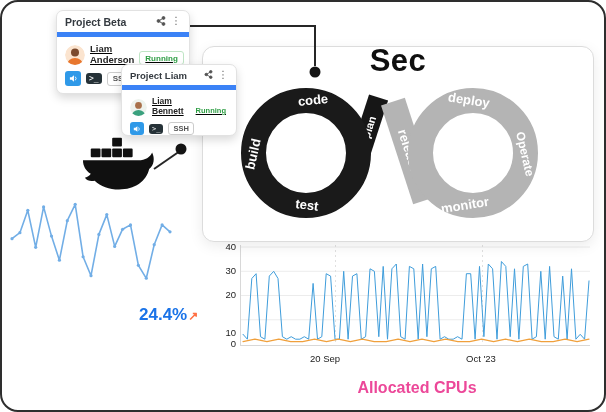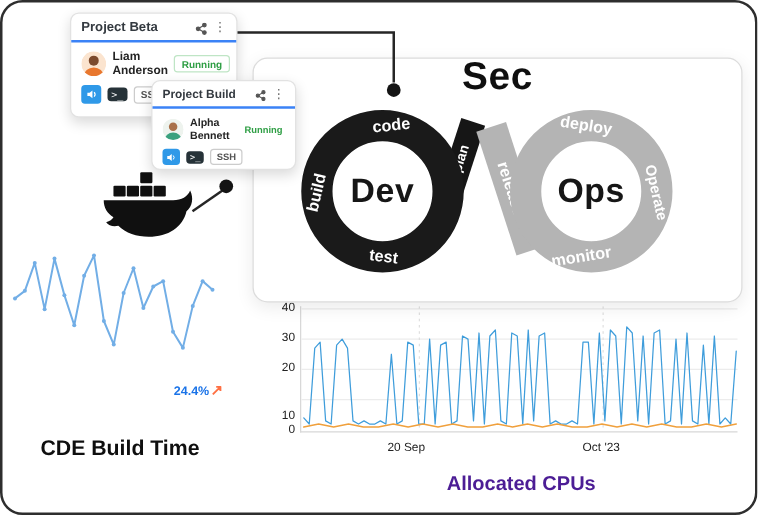--- a/index.html
+++ b/index.html
@@ -8,27 +8,27 @@
            border:2px solid #2e2e2e; border-radius:18px; overflow:hidden; }
 
   
   .connectors { position:absolute; left:0; top:0; z-index:6; pointer-events:none; }
 
   
   .card { position:absolute; background:#fff; border:1px solid #e2e2e2; border-radius:7px;
           box-shadow:0 4px 10px rgba(0,0,0,.15); }
   .card-beta  { left:54px;  top:8px;  width:134px; height:84px; z-index:3; }
   .card-alpha { left:119px; top:62px; width:116px; height:72px; z-index:4; }
-  .card-header { display:flex; align-items:flex-end; padding:5px 8px 4px; border-bottom:2px solid #3b82f6; }
+  .card-header { display:flex; align-items:flex-start; padding:5px 8px 4px; border-bottom:5px solid #3b82f6; }
   .card-title { flex:1; font-weight:700; color:#343a40; }
   .card-beta  .card-title { font-size:10.5px; }
   .card-alpha .card-title { font-size:9.5px; }
   .icon-btn { display:inline-flex; align-items:center; justify-content:center; cursor:pointer; margin-left:5px; }
   .kebab { font-size:10px; color:#666; line-height:10px; }
-  .card-body { display:flex; align-items:center; gap:5px; padding:6px 8px 4px; }
+  .card-body { display:flex; align-items:flex-end; gap:5px; padding:6px 8px 4px;text-decoration:underline; }
   .avatar { flex:0 0 auto; border-radius:50%; overflow:hidden; }
   .card-beta  .avatar { width:20px; height:20px; }
   .card-alpha .avatar { width:17px; height:17px; }
   .user-name { flex:1; color:#232323; font-weight:600; }
   .card-beta  .user-name { font-size:9.5px; }
   .card-alpha .user-name { font-size:8.5px; }
   .status-pill { color:#2e9e44; font-weight:700; border-radius:3px; }
   .card-beta  .status-pill { font-size:8px;   border:1px solid #bfe5c5; padding:1.5px 5px; }
   .card-alpha .status-pill { font-size:7.5px; padding:1px 2px; }
   .card-footer { display:flex; align-items:center; gap:5px; padding:2px 8px; }
@@ -60,33 +60,33 @@
                color:#161616; letter-spacing:.5px; z-index:4; }
 
   
   .whale { position:absolute; left:80px; top:134px; width:74px; height:62px; z-index:2; }
 
   
   .cde-chart { position:absolute; left:4px; top:192px; }
   .big-value { position:absolute; left:36px; top:296px; font-size:31px; font-weight:700;
                color:#90969b; letter-spacing:1px; }
   .delta-wrap { position:absolute; left:137px; top:303px; display:flex; align-items:baseline; gap:1px; }
-  .delta-val { font-size:10px; font-weight:700; color:#1a73e8; }
+  .delta-val { font-size:17px; font-weight:700; color:#1a73e8; }
   .delta-arrow { font-size:12px; font-weight:700; color:#ff7043; }
   .cde-title { position:absolute; left:8px; top:347px; width:172px; text-align:center;
                font-size:17px; font-weight:800; color:#0f0f0f; }
 
   
   .cpu-chart { position:absolute; left:238px; top:243px; border-left:1px solid #d8d8d8;
                border-bottom:1px solid #d8d8d8; }
   .ytick { position:absolute; left:212px; width:22px; text-align:right; font-size:9.5px;
            color:#222; line-height:10px; }
   .xtick { position:absolute; top:351px; width:56px; text-align:center; font-size:9.5px; color:#222; }
   .cpu-title { position:absolute; left:300px; top:377px; width:230px; text-align:center;
-               font-size:16px; font-weight:800; color:#4c1d95; }
+               font-size:16px; font-weight:800; color:#ec4899; }
 </style>
 </head>
 <body>
 
 <div class="frame">
 
   <svg class="connectors" width="606" height="412">
     <polyline points="188,24 313,24 313,64" fill="none" stroke="#262626" stroke-width="2"></polyline>
     <circle cx="313" cy="70" r="5.5" fill="#141414"></circle>
     <line x1="152" y1="167" x2="178" y2="149" stroke="#262626" stroke-width="2"></line>
@@ -127,21 +127,21 @@
           <path d="M7 3 a3 3 0 0 1 0 4" stroke="#fff" stroke-width="1" fill="none"></path>
           </svg>
       </span>
       <span class="term-btn">&gt;_</span>
       <span class="ssh-btn">SSH</span>
     </div>
   </div>
 
   <div class="card card-alpha">
     <div class="card-header">
-      <span class="card-title">Project Build</span>
+      <span class="card-title">Project Liam</span>
       <span class="icon-btn">
         <svg width="9" height="9" viewBox="0 0 10 10">
             <g stroke="#555" stroke-width="1" fill="#555">
           <line x1="7.5" y1="2" x2="2.5" y2="5"></line>
               <line x1="2.5" y1="5" x2="7.5" y2="8"></line>
           <circle cx="7.5" cy="2" r="1.4"></circle>
               <circle cx="2.5" cy="5" r="1.4"></circle>
               <circle cx="7.5" cy="8" r="1.4"></circle>
         </g>
           </svg>
@@ -149,21 +149,21 @@
       <span class="icon-btn kebab">⋮</span>
     </div>
     <div class="card-body">
       <span class="avatar">
         <svg width="100%" height="100%" viewBox="0 0 20 20">
             <circle cx="10" cy="10" r="10" fill="#eef3ee"></circle>
           <circle cx="10" cy="7.5" r="4" fill="#a9714b"></circle>
             <path d="M2 20 a8 7 0 0 1 16 0 z" fill="#3aa17e"></path>
           </svg>
       </span>
-      <span class="user-name">Alpha Bennett</span>
+      <span class="user-name">Liam Bennett</span>
       <span class="status-pill">Running</span>
     </div>
     <div class="card-footer">
       <span class="audio-btn">
         <svg width="8" height="8" viewBox="0 0 10 10">
           <polygon points="1,3.5 3,3.5 5.5,1.5 5.5,8.5 3,6.5 1,6.5" fill="#fff"></polygon>
           <path d="M7 3 a3 3 0 0 1 0 4" stroke="#fff" stroke-width="1" fill="none"></path>
           </svg>
       </span>
       <span class="term-btn">&gt;_</span>
@@ -186,22 +186,20 @@
     <div class="ring ring-dev"></div>
     <div class="ring ring-ops"></div>
 
     <span class="stage" style="left:110px; top:53px; transform:translate(-50%,-50%) rotate(-6deg);">code</span>
     <span class="stage" style="left:50px; top:107px; transform:translate(-50%,-50%) rotate(-77deg);">build</span>
     <span class="stage" style="left:104px; top:158px; transform:translate(-50%,-50%) rotate(7deg);">test</span>
     <span class="stage" style="left:266px; top:53px; transform:translate(-50%,-50%) rotate(9deg);">deploy</span>
     <span class="stage" style="left:322px; top:107px; font-size:12px; transform:translate(-50%,-50%) rotate(77deg);">Operate</span>
     <span class="stage" style="left:262px; top:158px; transform:translate(-50%,-50%) rotate(-9deg);">monitor</span>
 
-    <span class="loop-word" style="left:103px; top:106px;">Dev</span>
-    <span class="loop-word" style="left:270px; top:106px;">Ops</span>
   </div>
 
   <svg class="whale" viewBox="0 0 76 60">
     <g fill="#101010">
       <rect x="31" y="0" width="10" height="9" rx="1"></rect>
       <rect x="9" y="11" width="10" height="9" rx="1"></rect>
       <rect x="20" y="11" width="10" height="9" rx="1"></rect>
       <rect x="31" y="11" width="10" height="9" rx="1"></rect>
       <rect x="42" y="11" width="10" height="9" rx="1"></rect>
       <path d="M1 23 h57 c7 0 12-3 14-8 c3 6 2 13-3 17 c-3 13-15 21-31 21 c-10 0-19-3-25-9 c-4 1-8 0-10-3 c3-1 5-2 6-4 c-5-3-8-8-8-14 z"></path>
@@ -229,21 +227,20 @@
       <circle cx="132.4" cy="71.36" r="1.6" fill="#72aee6"></circle>
       <circle cx="140.29999999999998" cy="84.26" r="1.6" fill="#72aee6"></circle>
       <circle cx="148.20000000000002" cy="50.72" r="1.6" fill="#72aee6"></circle>
       <circle cx="156.1" cy="30.940000000000005" r="1.6" fill="#72aee6"></circle>
       <circle cx="164" cy="37.82" r="1.6" fill="#72aee6"></circle>
     </svg>
   <div class="delta-wrap">
     <span class="delta-val">24.4%</span>
     <span class="delta-arrow">↗</span>
   </div>
-  <div class="cde-title">CDE Build Time</div>
 
   <span class="ytick" style="top:240px;">40</span>
   <span class="ytick" style="top:264px;">30</span>
   <span class="ytick" style="top:288px;">20</span>
   <span class="ytick" style="top:313px;margin-top:13px;">10</span>
   <span class="ytick" style="top:337px;">0</span>
   <svg class="cpu-chart" width="350" height="101">
       <line x1="0" y1="74.75" x2="350" y2="74.75" stroke="#ececec" stroke-width="1"></line>
       <line x1="0" y1="50.5" x2="350" y2="50.5" stroke="#ececec" stroke-width="1"></line>
       <line x1="0" y1="26.25" x2="350" y2="26.25" stroke="#ececec" stroke-width="1"></line>

